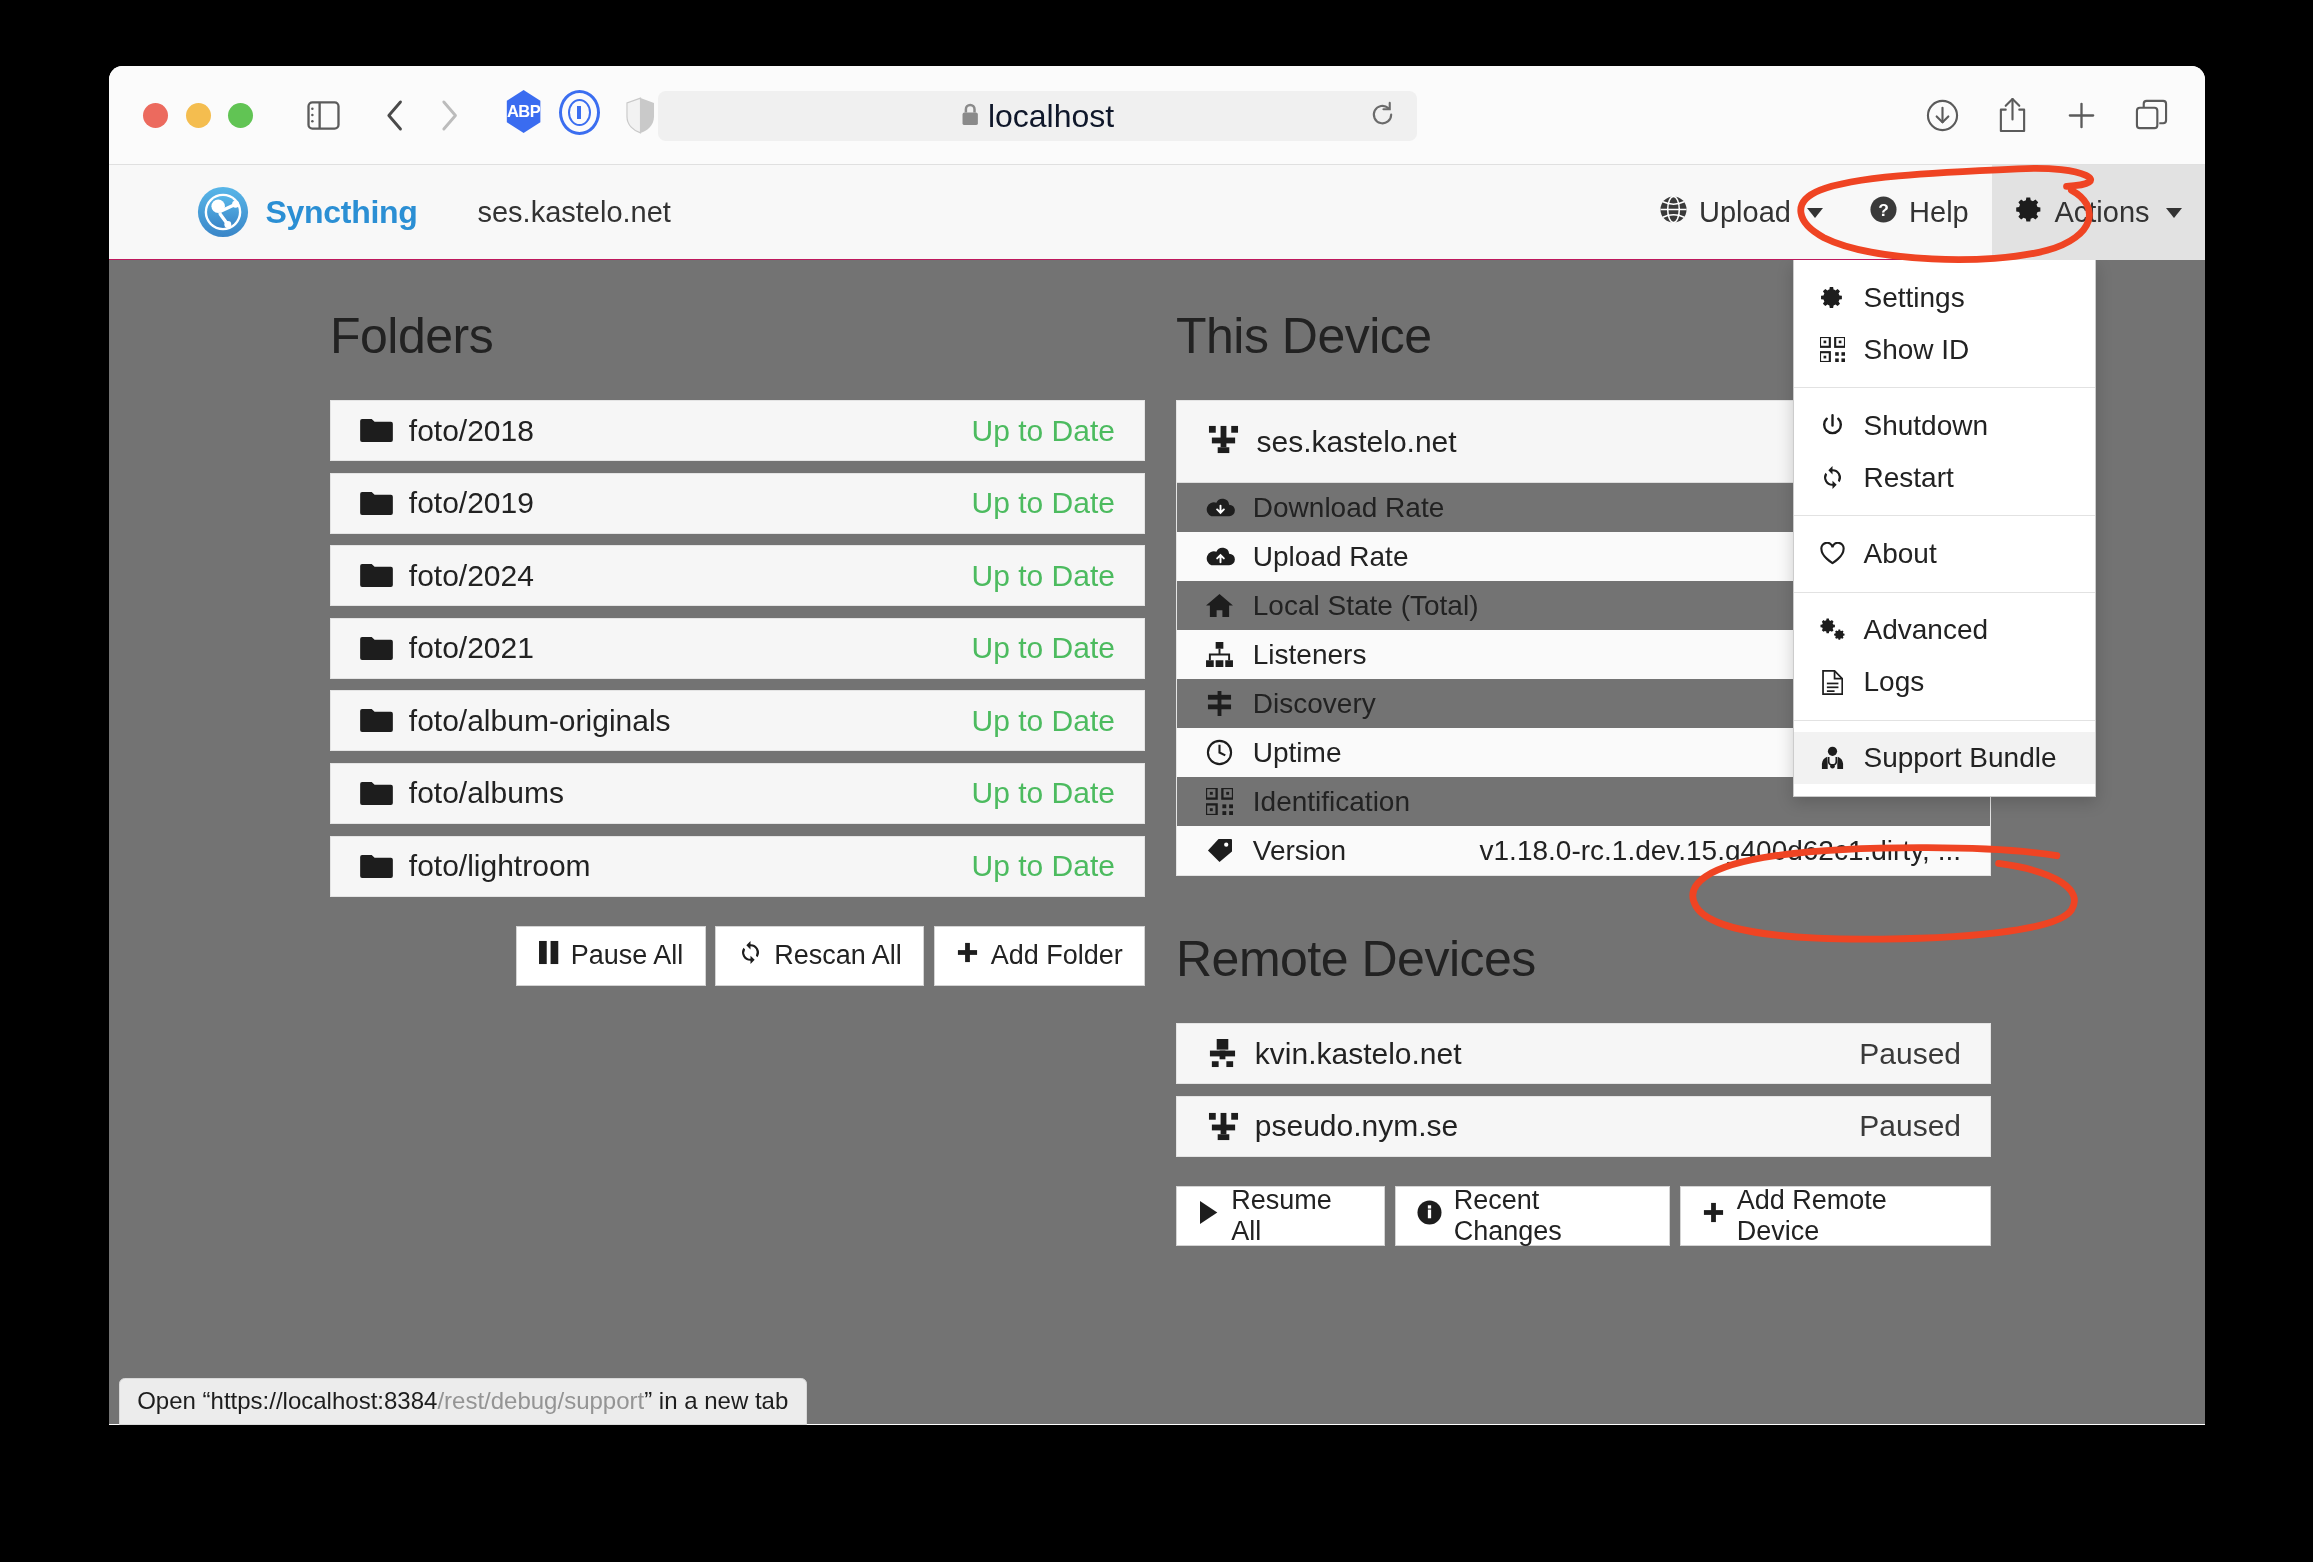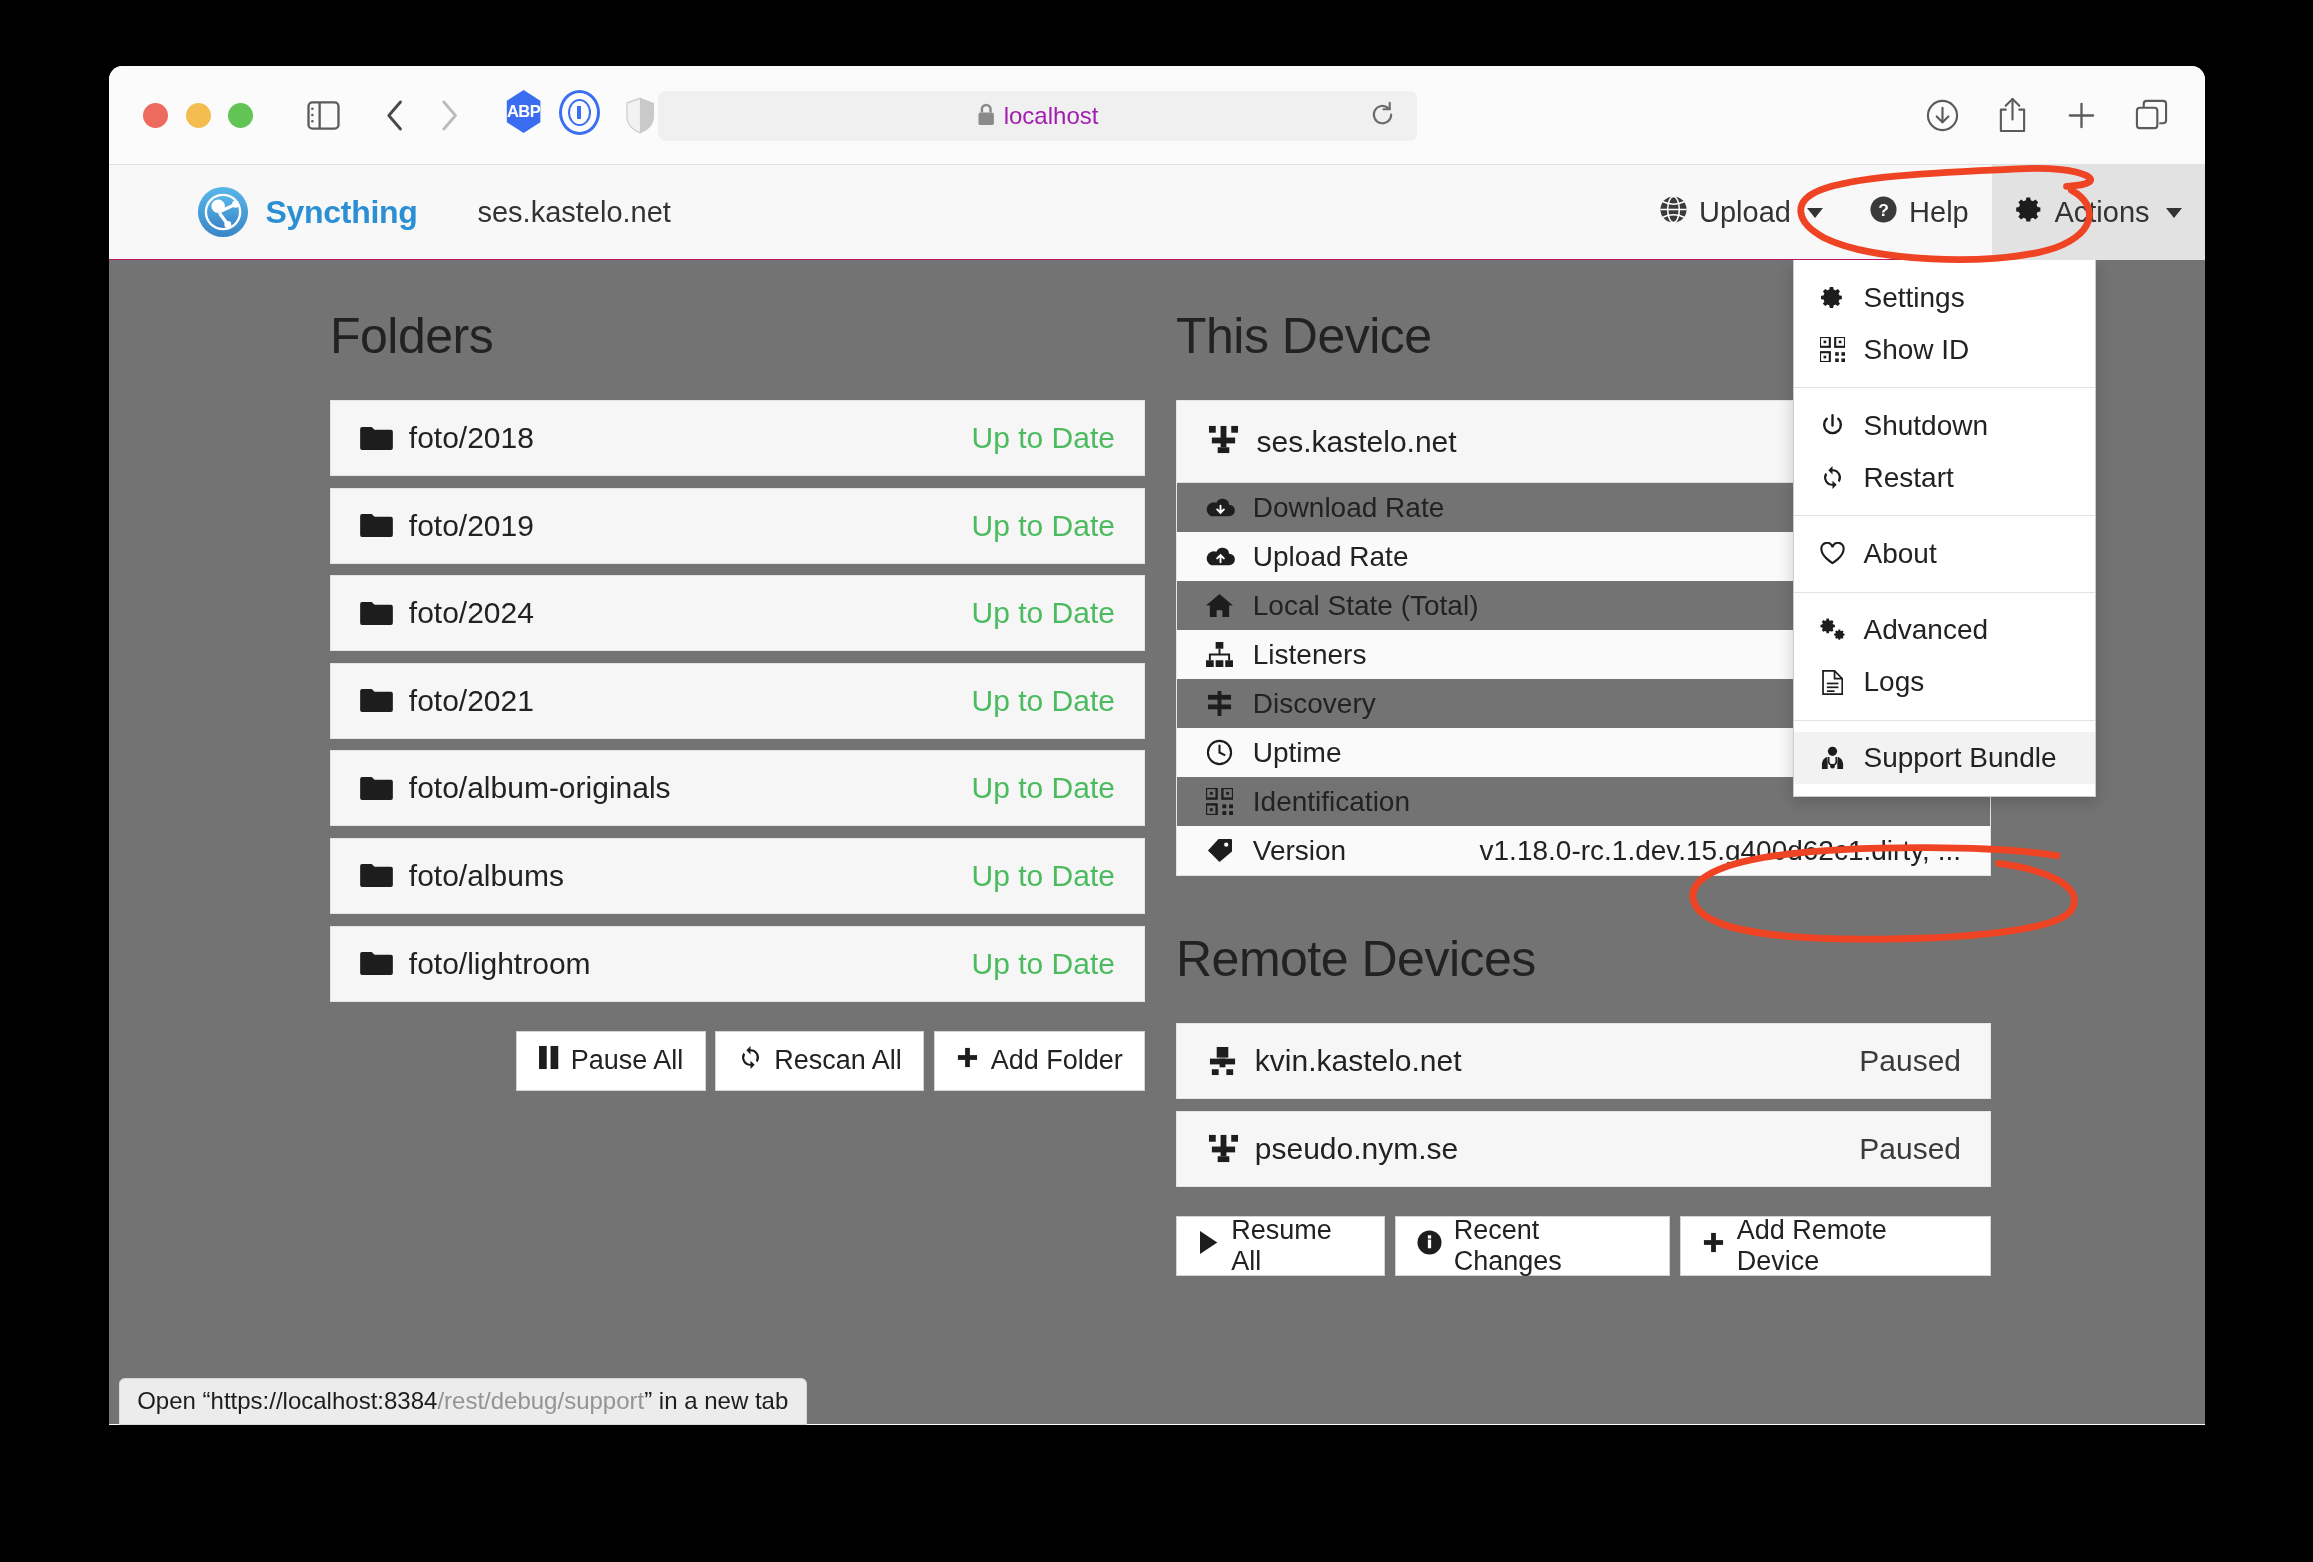--- a/index.html
+++ b/index.html
@@ -65,21 +65,21 @@
   }
   .onep-bar { width: 3.4px; height: 13.6px; background: #3b6ef0; }
 
   .url-bar {
     position: absolute; left: 549px; top: 25px;
     width: 759px; height: 50px;
     background: #f0f0f0; border-radius: 7.8px;
     display: flex; align-items: center; justify-content: center;
     gap: 8.7px;
   }
-  .url-text { font-size: 24px; color: #a21caf; }
+  .url-text { font-size: 32px; color: #0f172a; }
   .reload { position: absolute; right: 21.3px; color: #6b6b6b; }
 
   .right-icons {
     position: absolute; right: 29px; top: 0; height: 99px;
     display: flex; align-items: center; gap: 19.4px;
   }
 
   
   .st-header {
     height: 95px; background: #f8f8f8;
@@ -110,21 +110,21 @@
   .col-left  { position: absolute; left: 221px; top: 47px;  width: 815px; }
   .col-right { position: absolute; left: 1067px; top: 47px; width: 815px; }
 
   h2.section {
     font-size: 50px; font-weight: 400; color: #222;
     margin-bottom: 35px; letter-spacing: -0.5px;
   }
 
   .card {
     background: #f6f6f6; border: 1px solid #e4e4e4;
-    margin-bottom: 11.6px; height: 76px;
+    margin-bottom: 11.6px; height: 61px;
     display: flex; align-items: center; padding: 0 29px;
     cursor: pointer;
   }
   .card .ic { width: 41px; display: flex; align-items: center; color: #1d1d1d; }
   .card .nm { font-size: 30px; color: #222; margin-left: 7.8px; }
   .card .st { margin-left: auto; font-size: 30px; }
   .st.ok { color: #4cbb5f; }
   .st.paused { color: #3a3a3a; }
 
   .btn-row { display: flex; justify-content: flex-end; gap: 9.7px; margin-top: 29px; }

